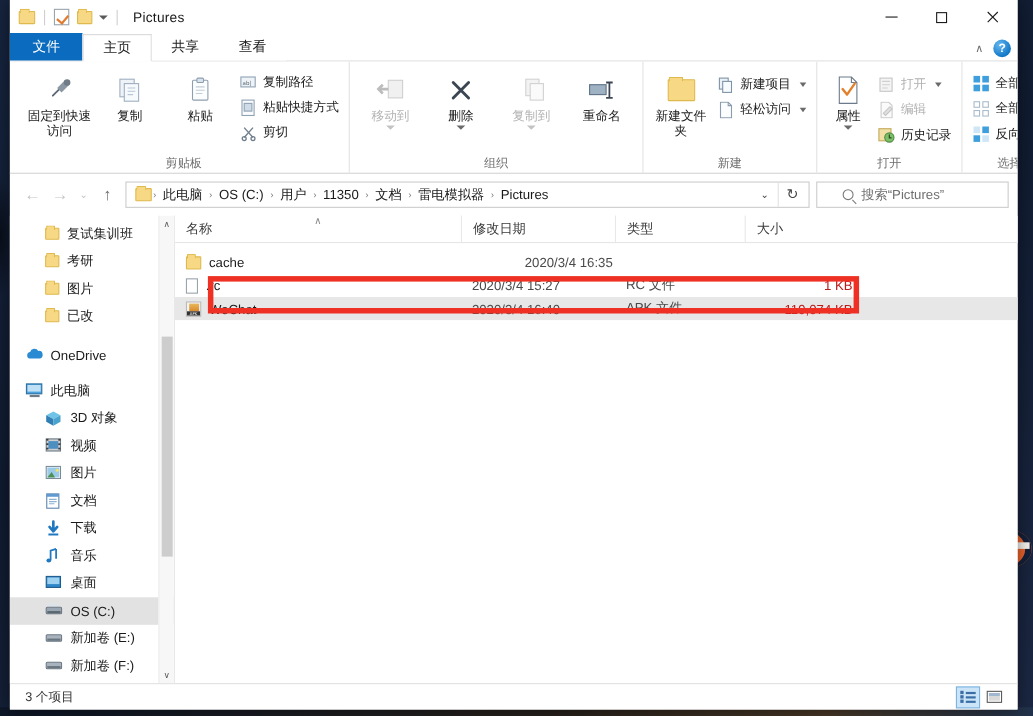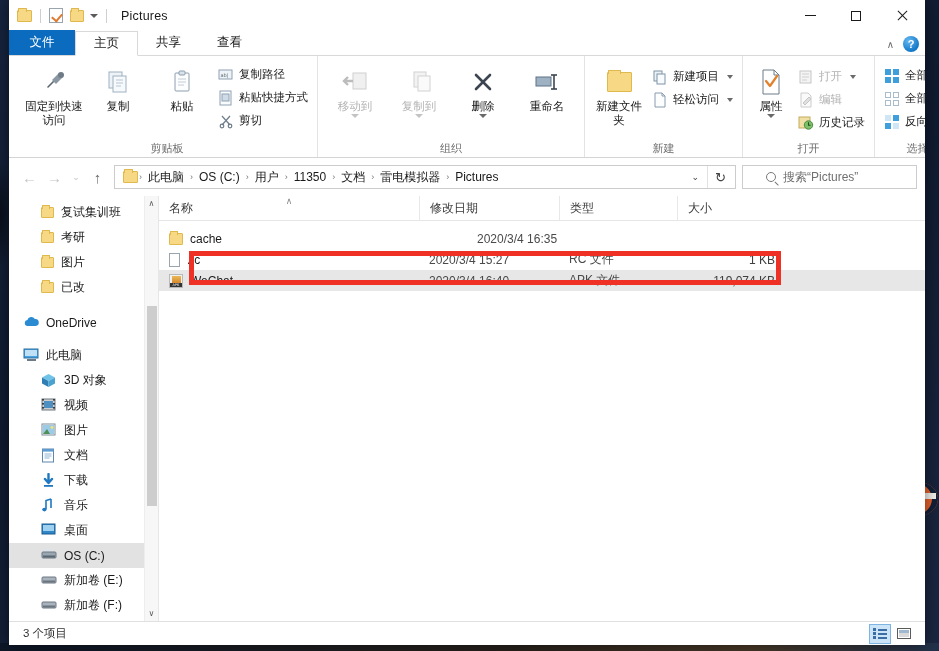--- a/index.html
+++ b/index.html
@@ -268,21 +268,21 @@
 
   .rows { position: relative; flex: 1; }
   .row {
     height: 21px; display: flex; align-items: center; font-size: 12px; color: #1a1a1a;
   }
   .row.selected { background: #e7e7e7; }
   .cell { padding-left: 10px; display: flex; align-items: center; gap: 7px; height: 21px; white-space: nowrap; }
   .cell.name { width: 260px; flex: 0 0 260px; }
   .cell.date { width: 140px; flex: 0 0 140px; color: #4a4a4a; }
   .cell.type { width: 118px; flex: 0 0 118px; color: #4a4a4a; }
-  .cell.size { width: 110px; flex: 0 0 110px; color: #404040; justify-content: flex-end; padding-right: 12px; }
+  .cell.size { width: 110px; flex: 0 0 110px; color: #b91c1c; justify-content: flex-end; padding-right: 12px; }
 
   .apk-ico {
     width: 14px; height: 14px; background: #f2f2f2; border: 1px solid #b9b9b9;
     position: relative; flex: 0 0 auto; overflow: hidden;
   }
   .apk-ico:before {
     content: ""; position: absolute; left: 2px; top: 1px; width: 9px; height: 7px;
     background: linear-gradient(180deg,#e8b95a,#d9892c);
   }
   .apk-ico:after {
@@ -454,41 +454,41 @@
         <div class="bigbtn dim">
           <span class="bico">
             <svg width="28" height="26" viewBox="0 0 28 26">
               <rect x="12" y="4" width="13" height="16" fill="#f0f0f0" stroke="#cfcfcf"></rect>
               <path d="M12 12 L3 12 M7 8 L3 12 L7 16" stroke="#bcbcbc" stroke-width="2.4" fill="none"></path>
             </svg>
           </span>
           <span>移动到</span>
           <span class="caret-under dim"></span>
         </div>
-        <div class="bigbtn dim">
-          <span class="bico">
-            <svg width="28" height="26" viewBox="0 0 28 26">
-              <rect x="9" y="3" width="12" height="15" fill="#f3f3f3" stroke="#d2d2d2"></rect>
-              <rect x="13" y="7" width="12" height="15" fill="#fafafa" stroke="#d2d2d2"></rect>
-            </svg>
-          </span>
-          <span>复制到</span>
-          <span class="caret-under dim"></span>
-        </div>
         <div class="bigbtn">
           <span class="bico">
             <svg width="26" height="26" viewBox="0 0 26 26">
               <g stroke="#3b4652" stroke-width="2.6" stroke-linecap="round">
                 <path d="M6 6 L20 20"></path>
                   <path d="M20 6 L6 20"></path>
               </g>
             </svg>
           </span>
           <span>删除</span>
           <span class="caret-under"></span>
+        </div>
+        <div class="bigbtn dim">
+          <span class="bico">
+            <svg width="28" height="26" viewBox="0 0 28 26">
+              <rect x="9" y="3" width="12" height="15" fill="#f3f3f3" stroke="#d2d2d2"></rect>
+              <rect x="13" y="7" width="12" height="15" fill="#fafafa" stroke="#d2d2d2"></rect>
+            </svg>
+          </span>
+          <span>复制到</span>
+          <span class="caret-under dim"></span>
         </div>
         <div class="bigbtn">
           <span class="bico">
             <svg width="28" height="26" viewBox="0 0 28 26">
               <rect x="3" y="8" width="15" height="9" fill="#9fb2c4" stroke="#5f7186"></rect>
               <g stroke="#3b4652" stroke-width="1.6">
                 <path d="M21 6 L21 20"></path>
                   <path d="M18 6 L24 6"></path>
                   <path d="M18 20 L24 20"></path>
               </g>

